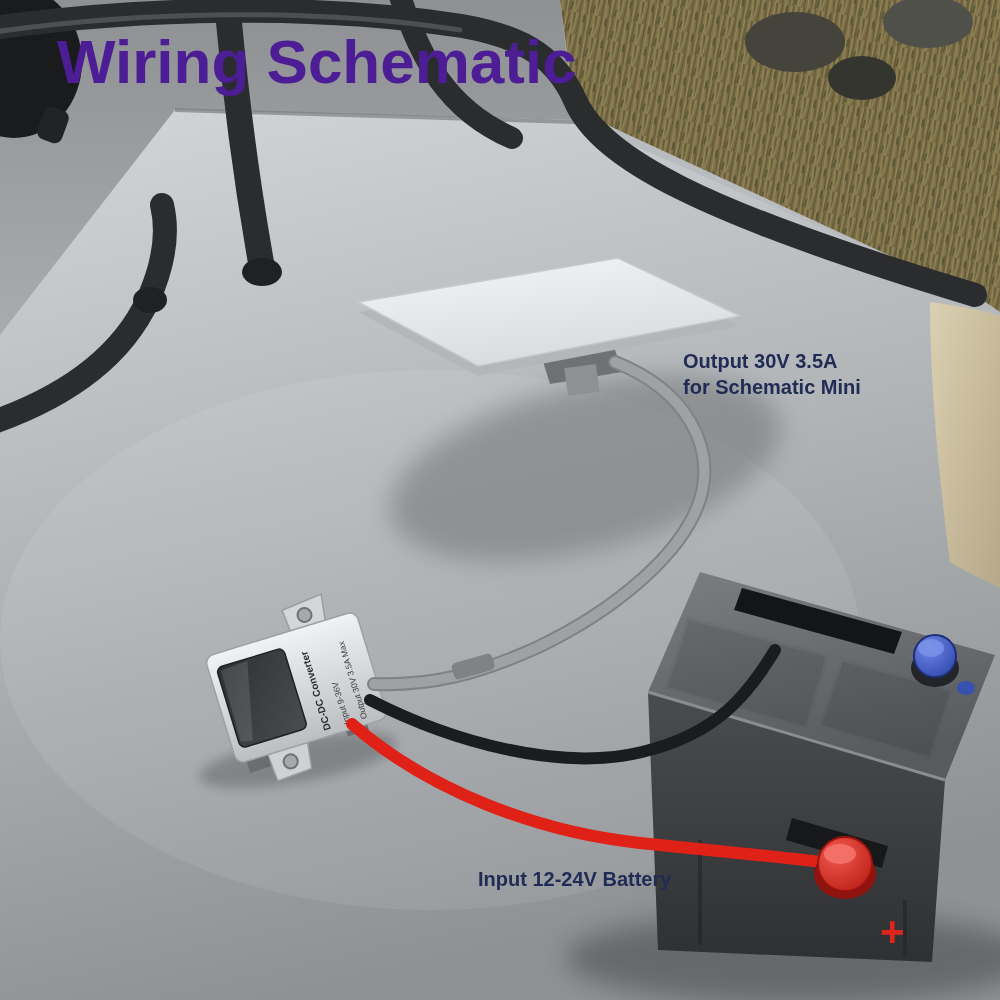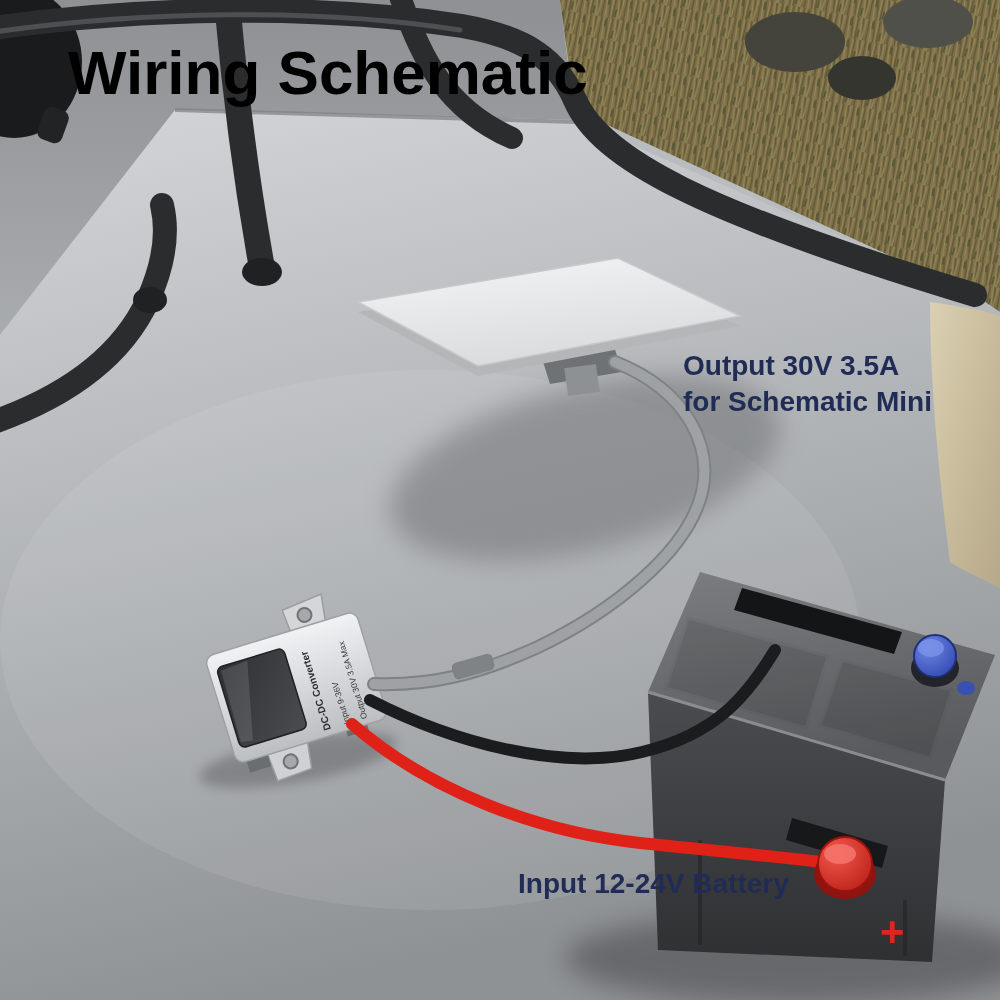--- a/index.html
+++ b/index.html
@@ -1,29 +1,29 @@
 <!DOCTYPE html>
 <html><head>
 <meta charset="utf-8">
 <style>
   html,body{margin:0;padding:0;}
   body{width:1000px;height:1000px;overflow:hidden;background:#b9bcbe;font-family:"Liberation Sans",sans-serif;}
   #app{position:relative;width:1000px;height:1000px;}
   #scene-svg{position:absolute;left:0;top:0;width:1000px;height:1000px;display:block;}
   .page-title{
     position:absolute;left:56px;top:28px;
-    font-size:62px;font-weight:800;color:#000000;letter-spacing:0;
-    margin:12px;line-height:1.05;
+    font-size:62px;font-weight:800;color:#4c1d95;letter-spacing:0;
+    margin:1px;line-height:1.05;
   }
   .callout{
     position:absolute;font-weight:700;color:#202c55;
-    font-size:28px;line-height:1.3;white-space:nowrap;
+    font-size:20px;line-height:1.3;white-space:nowrap;
   }
   .callout-output{left:683px;top:348px;}
-  .callout-input{left:478px;top:866px;margin-left:40px;}
+  .callout-input{left:478px;top:866px;}
 </style>
 </head>
 <body>
 
 <div id="app">
 
 <svg id="scene-svg" viewBox="0 0 1000 1000" xmlns="http://www.w3.org/2000/svg">
   <defs>
     <linearGradient id="gRoof" x1="0" y1="0" x2="0.25" y2="1">
       <stop offset="0" stop-color="#d3d5d7"></stop>

